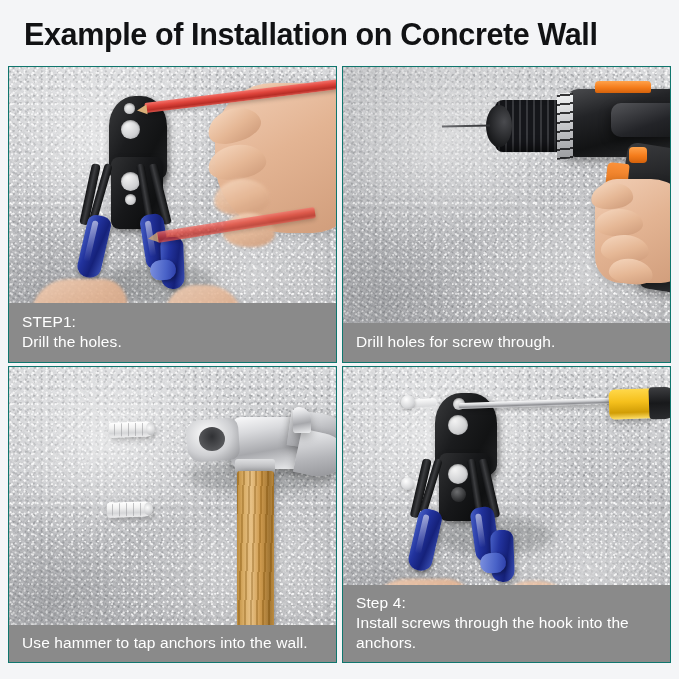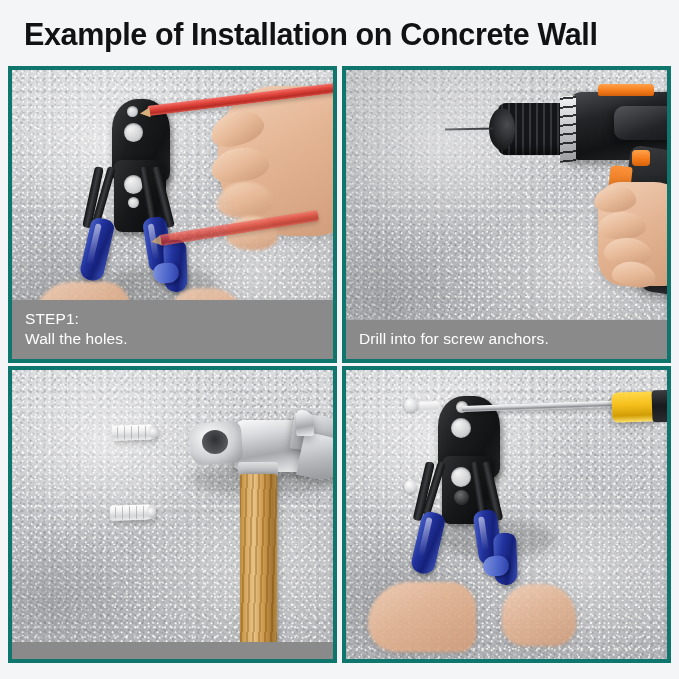--- a/index.html
+++ b/index.html
@@ -39,21 +39,21 @@
     display:grid;
     grid-template-columns:329px 329px;
     grid-template-rows:297px 297px;
     column-gap:5px;
     row-gap:3px;
   }
   .panel {
     position:relative;
     overflow:hidden;
     background:#0f172a;
-    border:4px solid #0f766e;
+    border:1px solid #0f766e;
   }
   .photo {
     position:absolute;
     inset:0;
     overflow:hidden;
   }
 
   
   .wall {
     position:absolute; inset:0;
@@ -372,21 +372,21 @@
         <div class="pencil-wood" style="left:128px;top:38px;border-width:5px 10px 5px 0;border-color:transparent #d9b07a transparent transparent;transform:rotate(-7deg);"></div>
         <div class="pencil" style="left:148px;top:165px;width:160px;height:11px;opacity:.78;transform:rotate(-9deg);transform-origin:left center;filter:blur(.6px);"></div>
         <div class="pencil-wood" style="left:139px;top:166px;border-width:5px 10px 5px 0;border-color:transparent #cfa873 transparent transparent;transform:rotate(-9deg);opacity:.8;"></div>
 
         <div class="hand finger-blur" style="left:22px;top:212px;width:96px;height:66px;border-radius:40px 26px 18px 30px;opacity:.9;"></div>
         <div class="hand finger-blur" style="left:156px;top:218px;width:78px;height:60px;border-radius:30px 36px 22px 22px;opacity:.88;"></div>
       </div>
 
       <div class="caption">
         <span class="cap-title">STEP1:</span>
-        <span class="cap-body">Wall the holes.</span>
+        <span class="cap-body">Drill the holes.</span>
       </div>
     </div>
 
     <div class="panel">
       <div class="photo">
         <div class="wall wall-dark"></div>
 
         <div>
 
           <div class="drill-body" style="left:222px;top:22px;width:150px;height:68px;border-radius:14px 18px 18px 10px;"></div>
@@ -410,21 +410,21 @@
         </div>
 
         <div class="hand" style="left:252px;top:112px;width:96px;height:104px;border-radius:22px 40px 30px 26px;"></div>
         <div class="finger" style="left:248px;top:116px;width:42px;height:26px;transform:rotate(-6deg);"></div>
         <div class="finger" style="left:252px;top:142px;width:48px;height:27px;transform:rotate(-2deg);"></div>
         <div class="finger" style="left:258px;top:168px;width:48px;height:27px;transform:rotate(3deg);"></div>
         <div class="finger" style="left:266px;top:192px;width:44px;height:25px;transform:rotate(8deg);"></div>
       </div>
 
       <div class="caption">
-        <span class="cap-body">Drill into for screw anchors.</span>
+        <span class="cap-body">Drill holes for screw through.</span>
       </div>
     </div>
 
     <div class="panel">
       <div class="photo">
         <div class="wall"></div>
 
         <div class="anchor" style="left:100px;top:55px;width:45px;transform:rotate(-2deg);">
           <div class="anchor-ribs"></div>
         </div>
@@ -443,20 +443,21 @@
           <div class="hammer-claw" style="left:280px;top:46px;width:54px;height:36px;transform:rotate(8deg);"></div>
           <div class="hammer-claw" style="left:288px;top:66px;width:48px;height:44px;border-radius:0 50px 60px 0 / 0 40px 50px 0;transform:rotate(12deg);"></div>
           <div class="hammer-head" style="left:284px;top:40px;width:18px;height:26px;border-radius:6px 14px 4px 4px;"></div>
 
           <div class="hammer-ferrule" style="left:226px;top:92px;width:40px;height:16px;"></div>
           <div class="hammer-handle" style="left:228px;top:104px;width:37px;height:193px;"></div>
         </div>
       </div>
 
       <div class="caption cap-tall">
+        <span class="cap-body">Use hammer to tap anchors into the wall.</span>
       </div>
     </div>
 
     <div class="panel">
       <div class="photo">
         <div class="wall"></div>
 
         <div class="anchor-small" style="left:62px;top:32px;width:32px;transform:rotate(-4deg);"></div>
         <div class="screw-head" style="left:58px;top:28px;width:14px;height:14px;"></div>
         <div class="anchor-small" style="left:62px;top:114px;width:26px;transform:rotate(-4deg);opacity:.9;"></div>
@@ -490,16 +491,20 @@
         <div>
           <div class="screwdriver-shaft" style="left:116px;top:36px;width:155px;transform:rotate(-2deg);transform-origin:left center;"></div>
           <div class="screwdriver-handle" style="left:266px;top:22px;width:44px;height:30px;transform:rotate(-2deg);"></div>
           <div class="screwdriver-grip" style="left:306px;top:20px;width:26px;height:32px;transform:rotate(-2deg);"></div>
         </div>
 
         <div class="hand finger-blur" style="left:22px;top:212px;width:108px;height:70px;border-radius:44px 28px 18px 30px;opacity:.92;"></div>
         <div class="hand finger-blur" style="left:156px;top:214px;width:74px;height:62px;border-radius:30px 34px 22px 22px;opacity:.88;"></div>
       </div>
 
+      <div class="caption cap-tall">
+        <span class="cap-title">Step 4:</span>
+        <span class="cap-body">Install screws through the hook into the anchors.</span>
+      </div>
     </div>
 
   </div>
 </div>
 
 </body></html>

